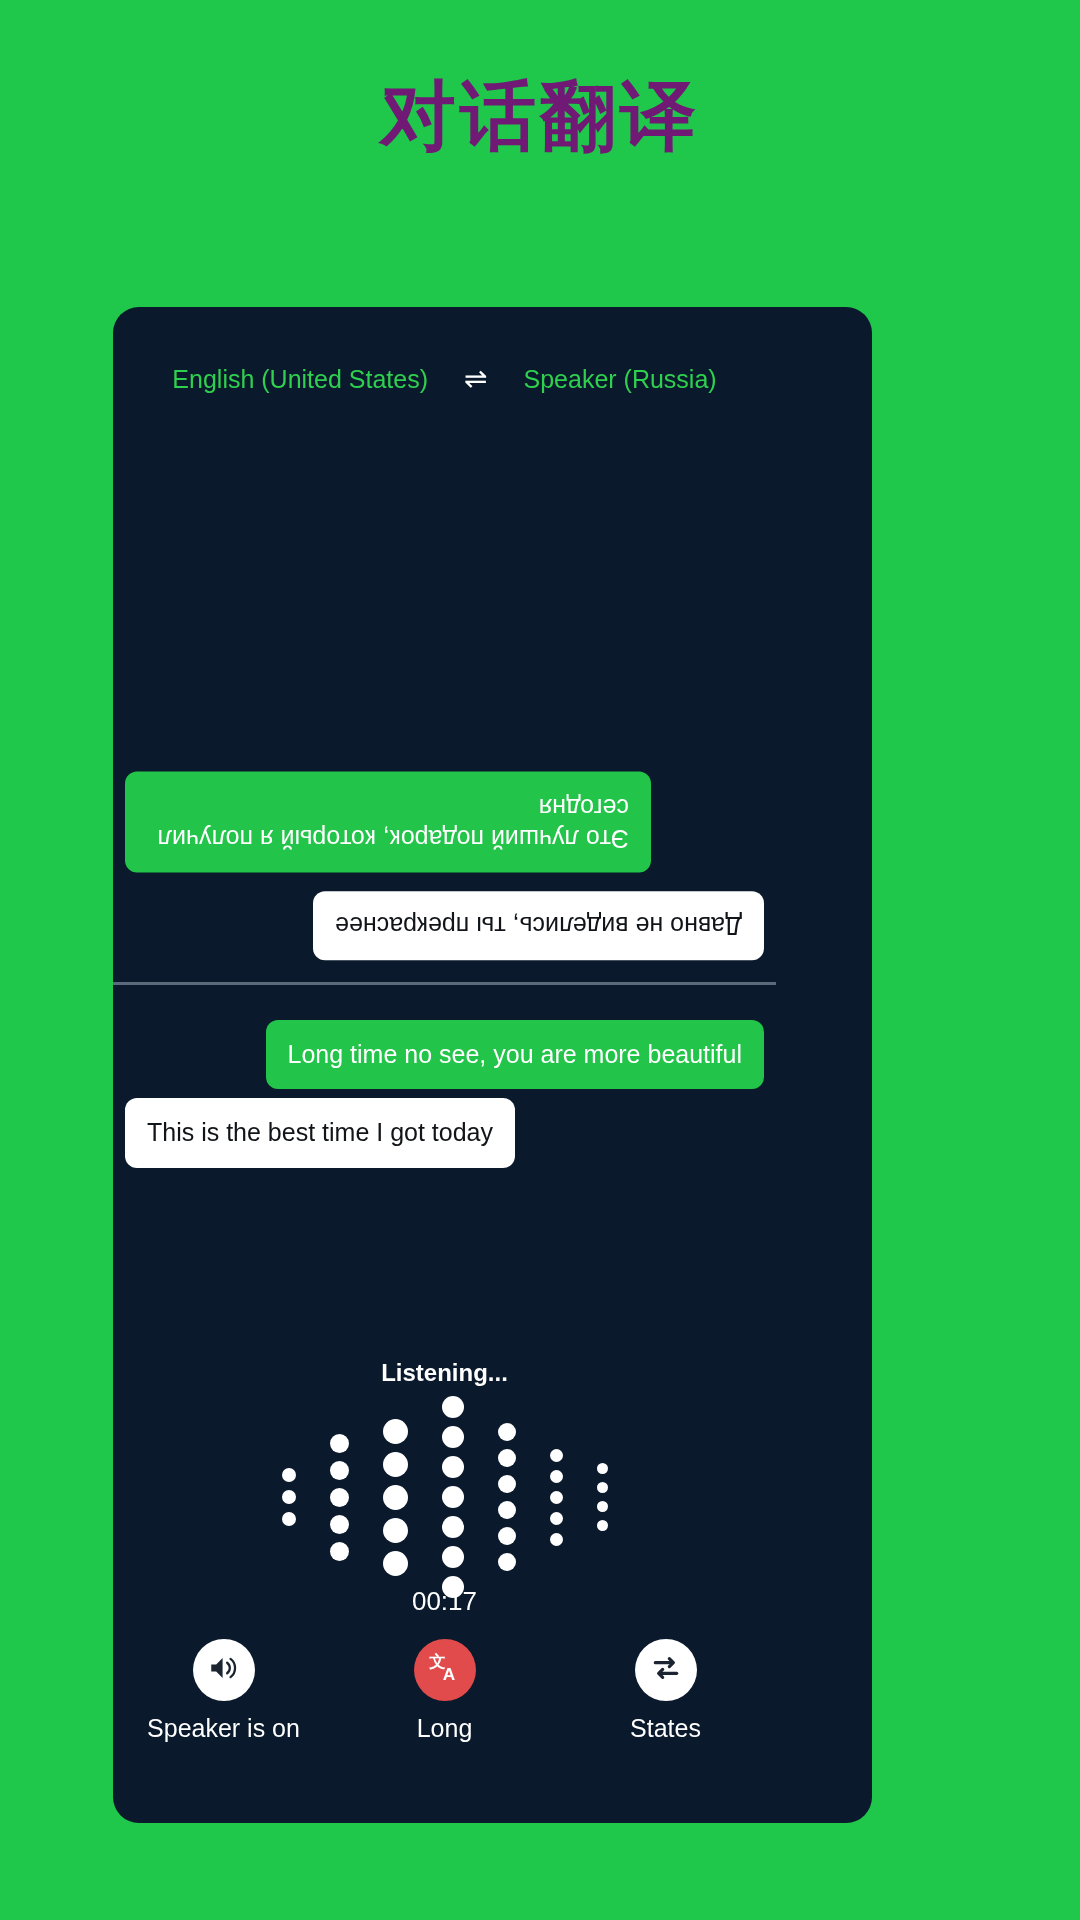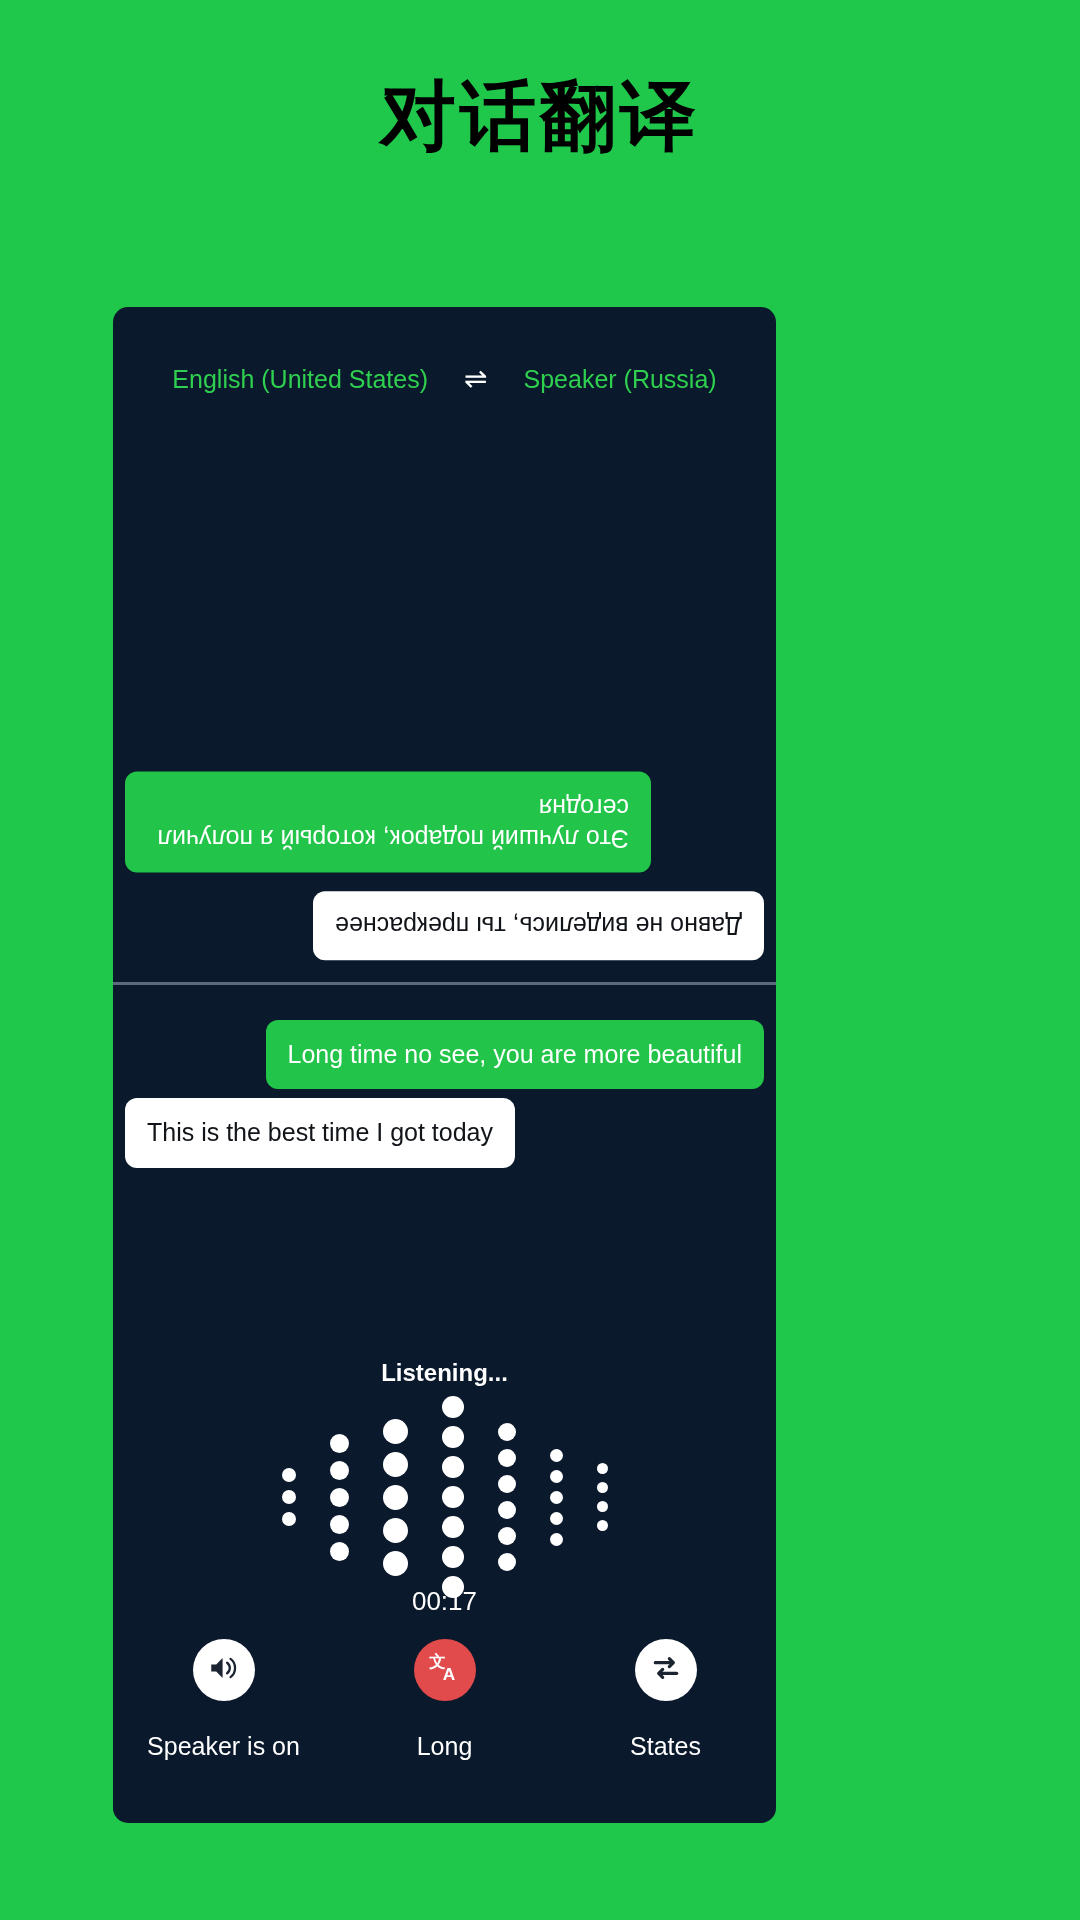--- a/index.html
+++ b/index.html
@@ -15,36 +15,36 @@
     position: relative;
   }
 
   
   .page-title {
     position: absolute;
     top: 74px;
     left: 0;
     width: 1080px;
     text-align: center;
-    color: #000000;
+    color: #701a75;
     font-size: 76px;
     font-weight: bold;
     letter-spacing: 4px;
     line-height: 1.1;
   }
 
   
   .phone-card {
     position: absolute;
     left: 113px;
     top: 307px;
-    width: 663px;
+    width: 759px;
     height: 1516px;
     background: #0a192b;
-    border-radius: 15px;
+    border-radius: 26px;
     overflow: hidden;
   }
 
   
   .lang-bar {
     position: absolute;
     top: 50px;
     left: 0;
     width: 663px;
     height: 44px;
@@ -188,21 +188,21 @@
     width: 62px;
     height: 62px;
     border-radius: 50%;
     display: flex;
     align-items: center;
     justify-content: center;
     background: #ffffff;
   }
   .control-circle.red { background: #e14b4b; }
   .control-label {
-    margin-top: 31px;
+    margin-top: 13px;
     color: #ffffff;
     font-size: 25px;
     white-space: nowrap;
   }
 </style>
 </head>
 <body>
 
 <div class="page-title">对话翻译</div>
 

